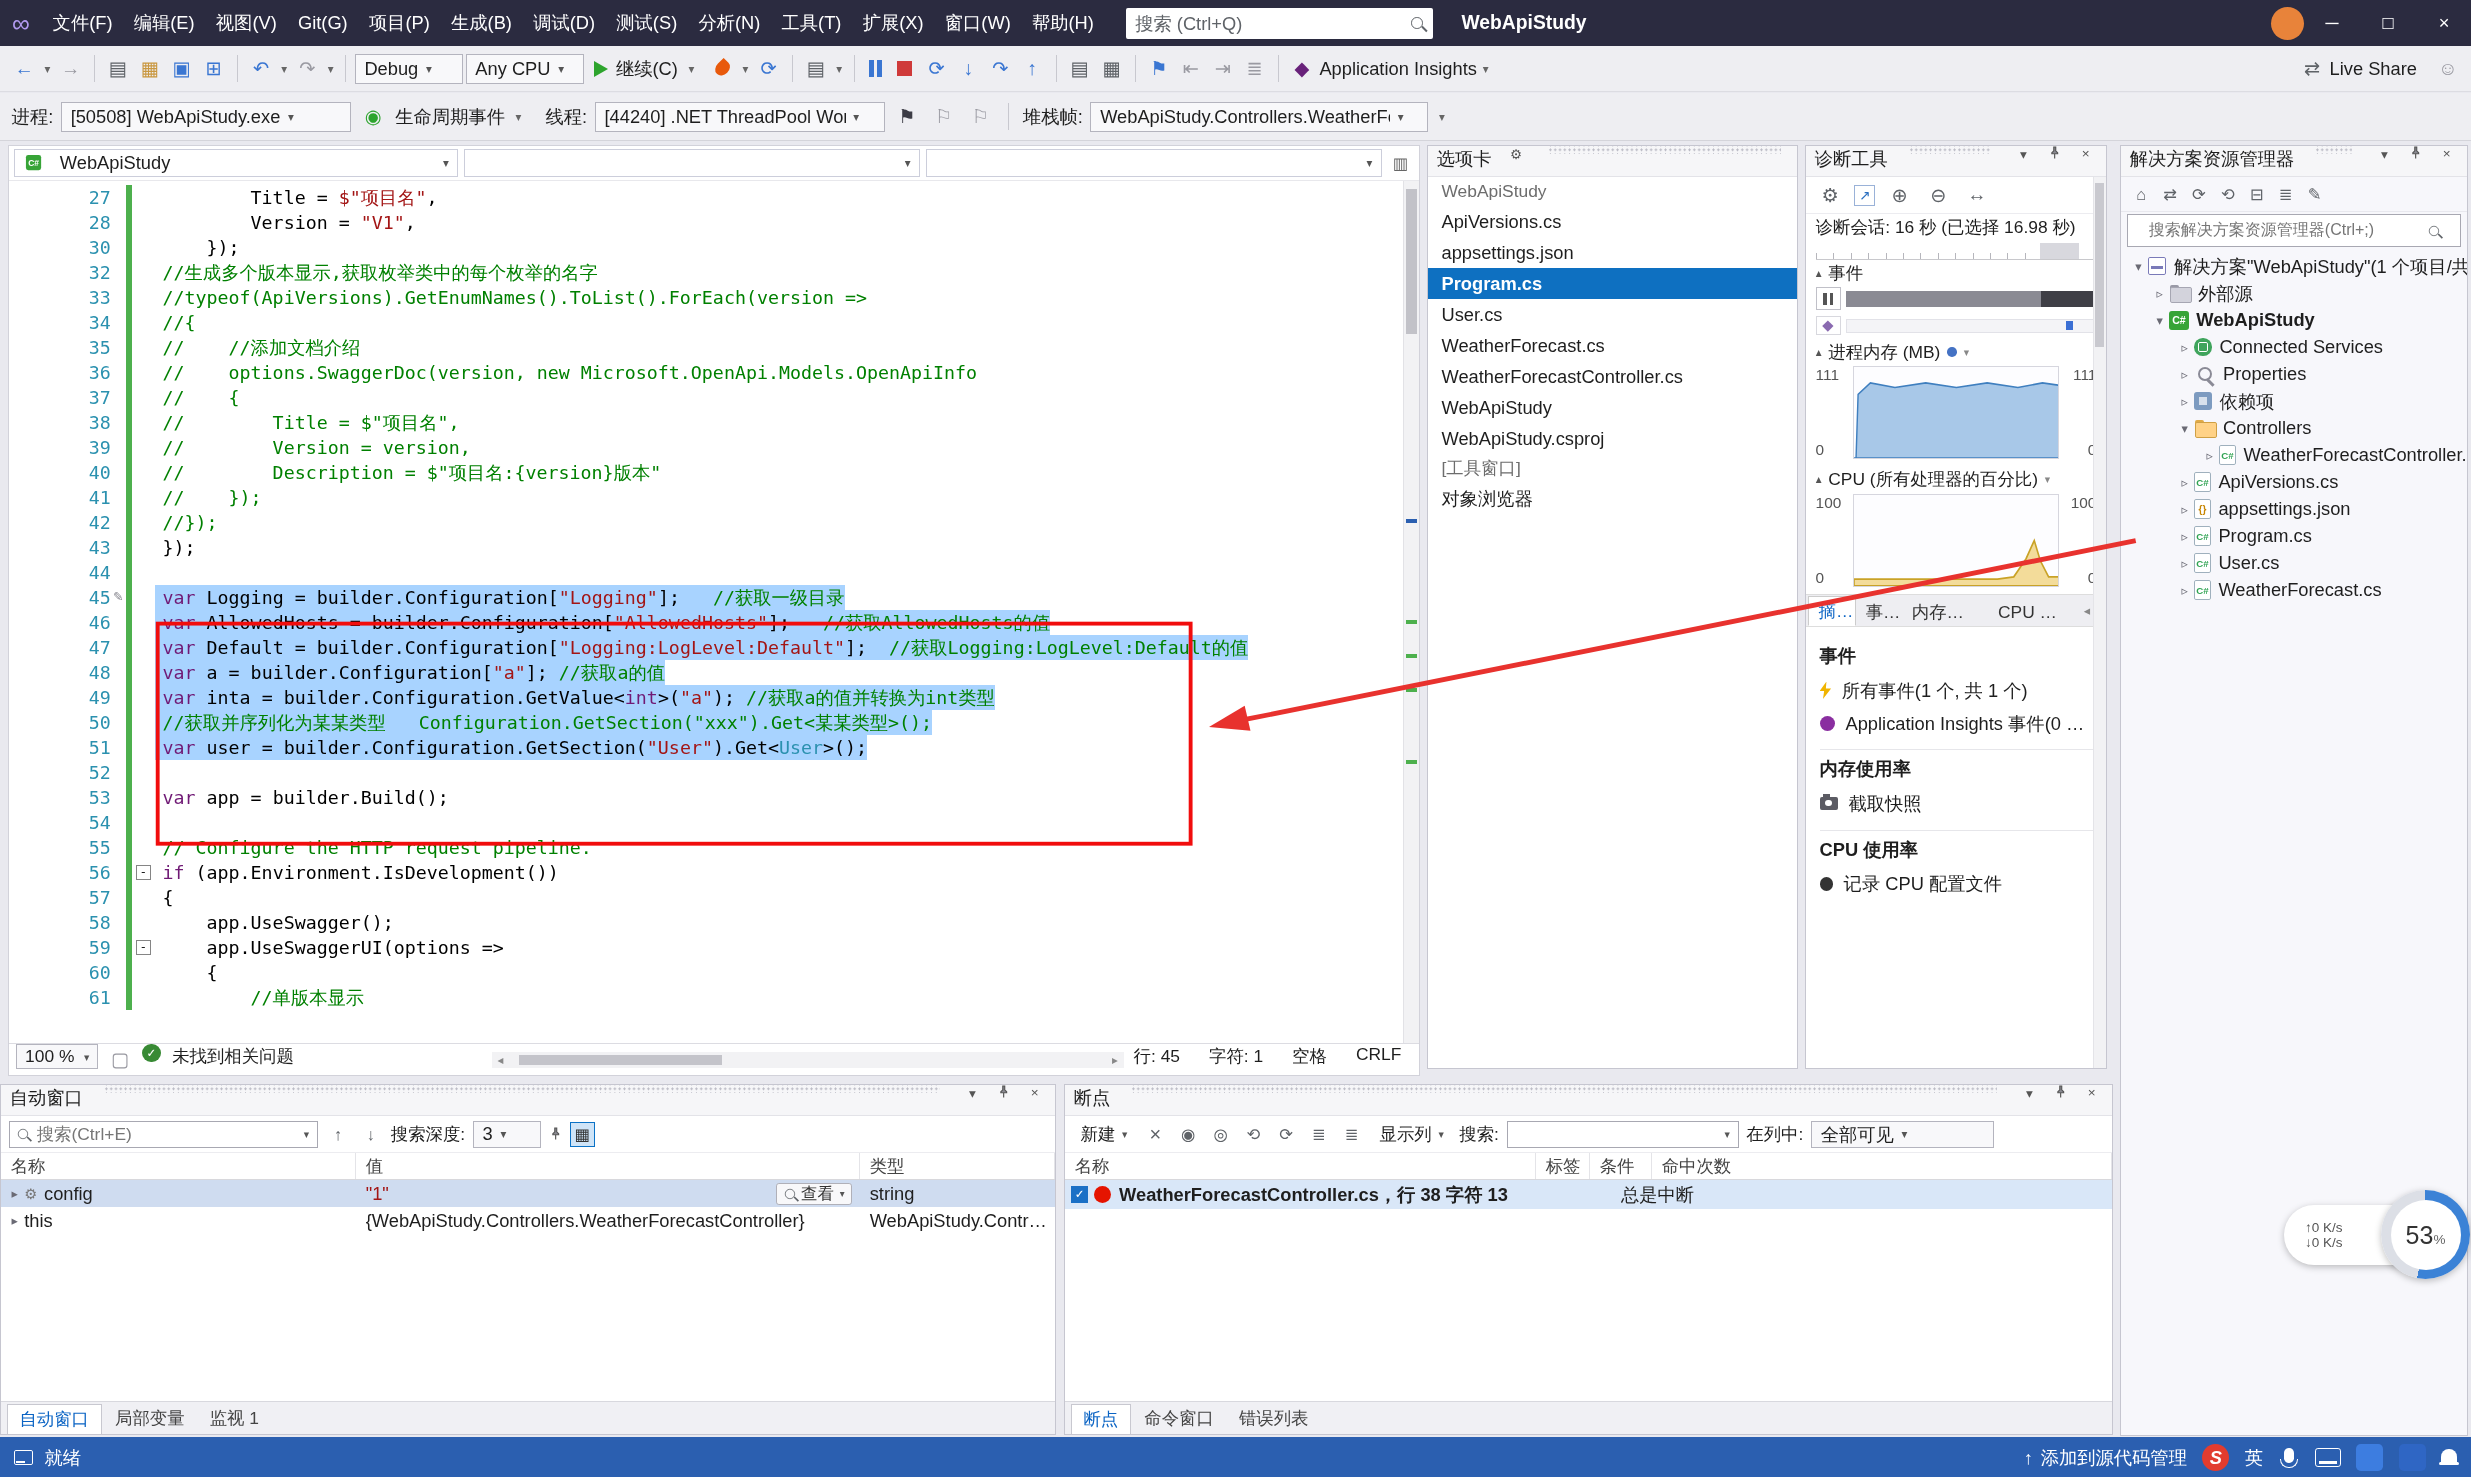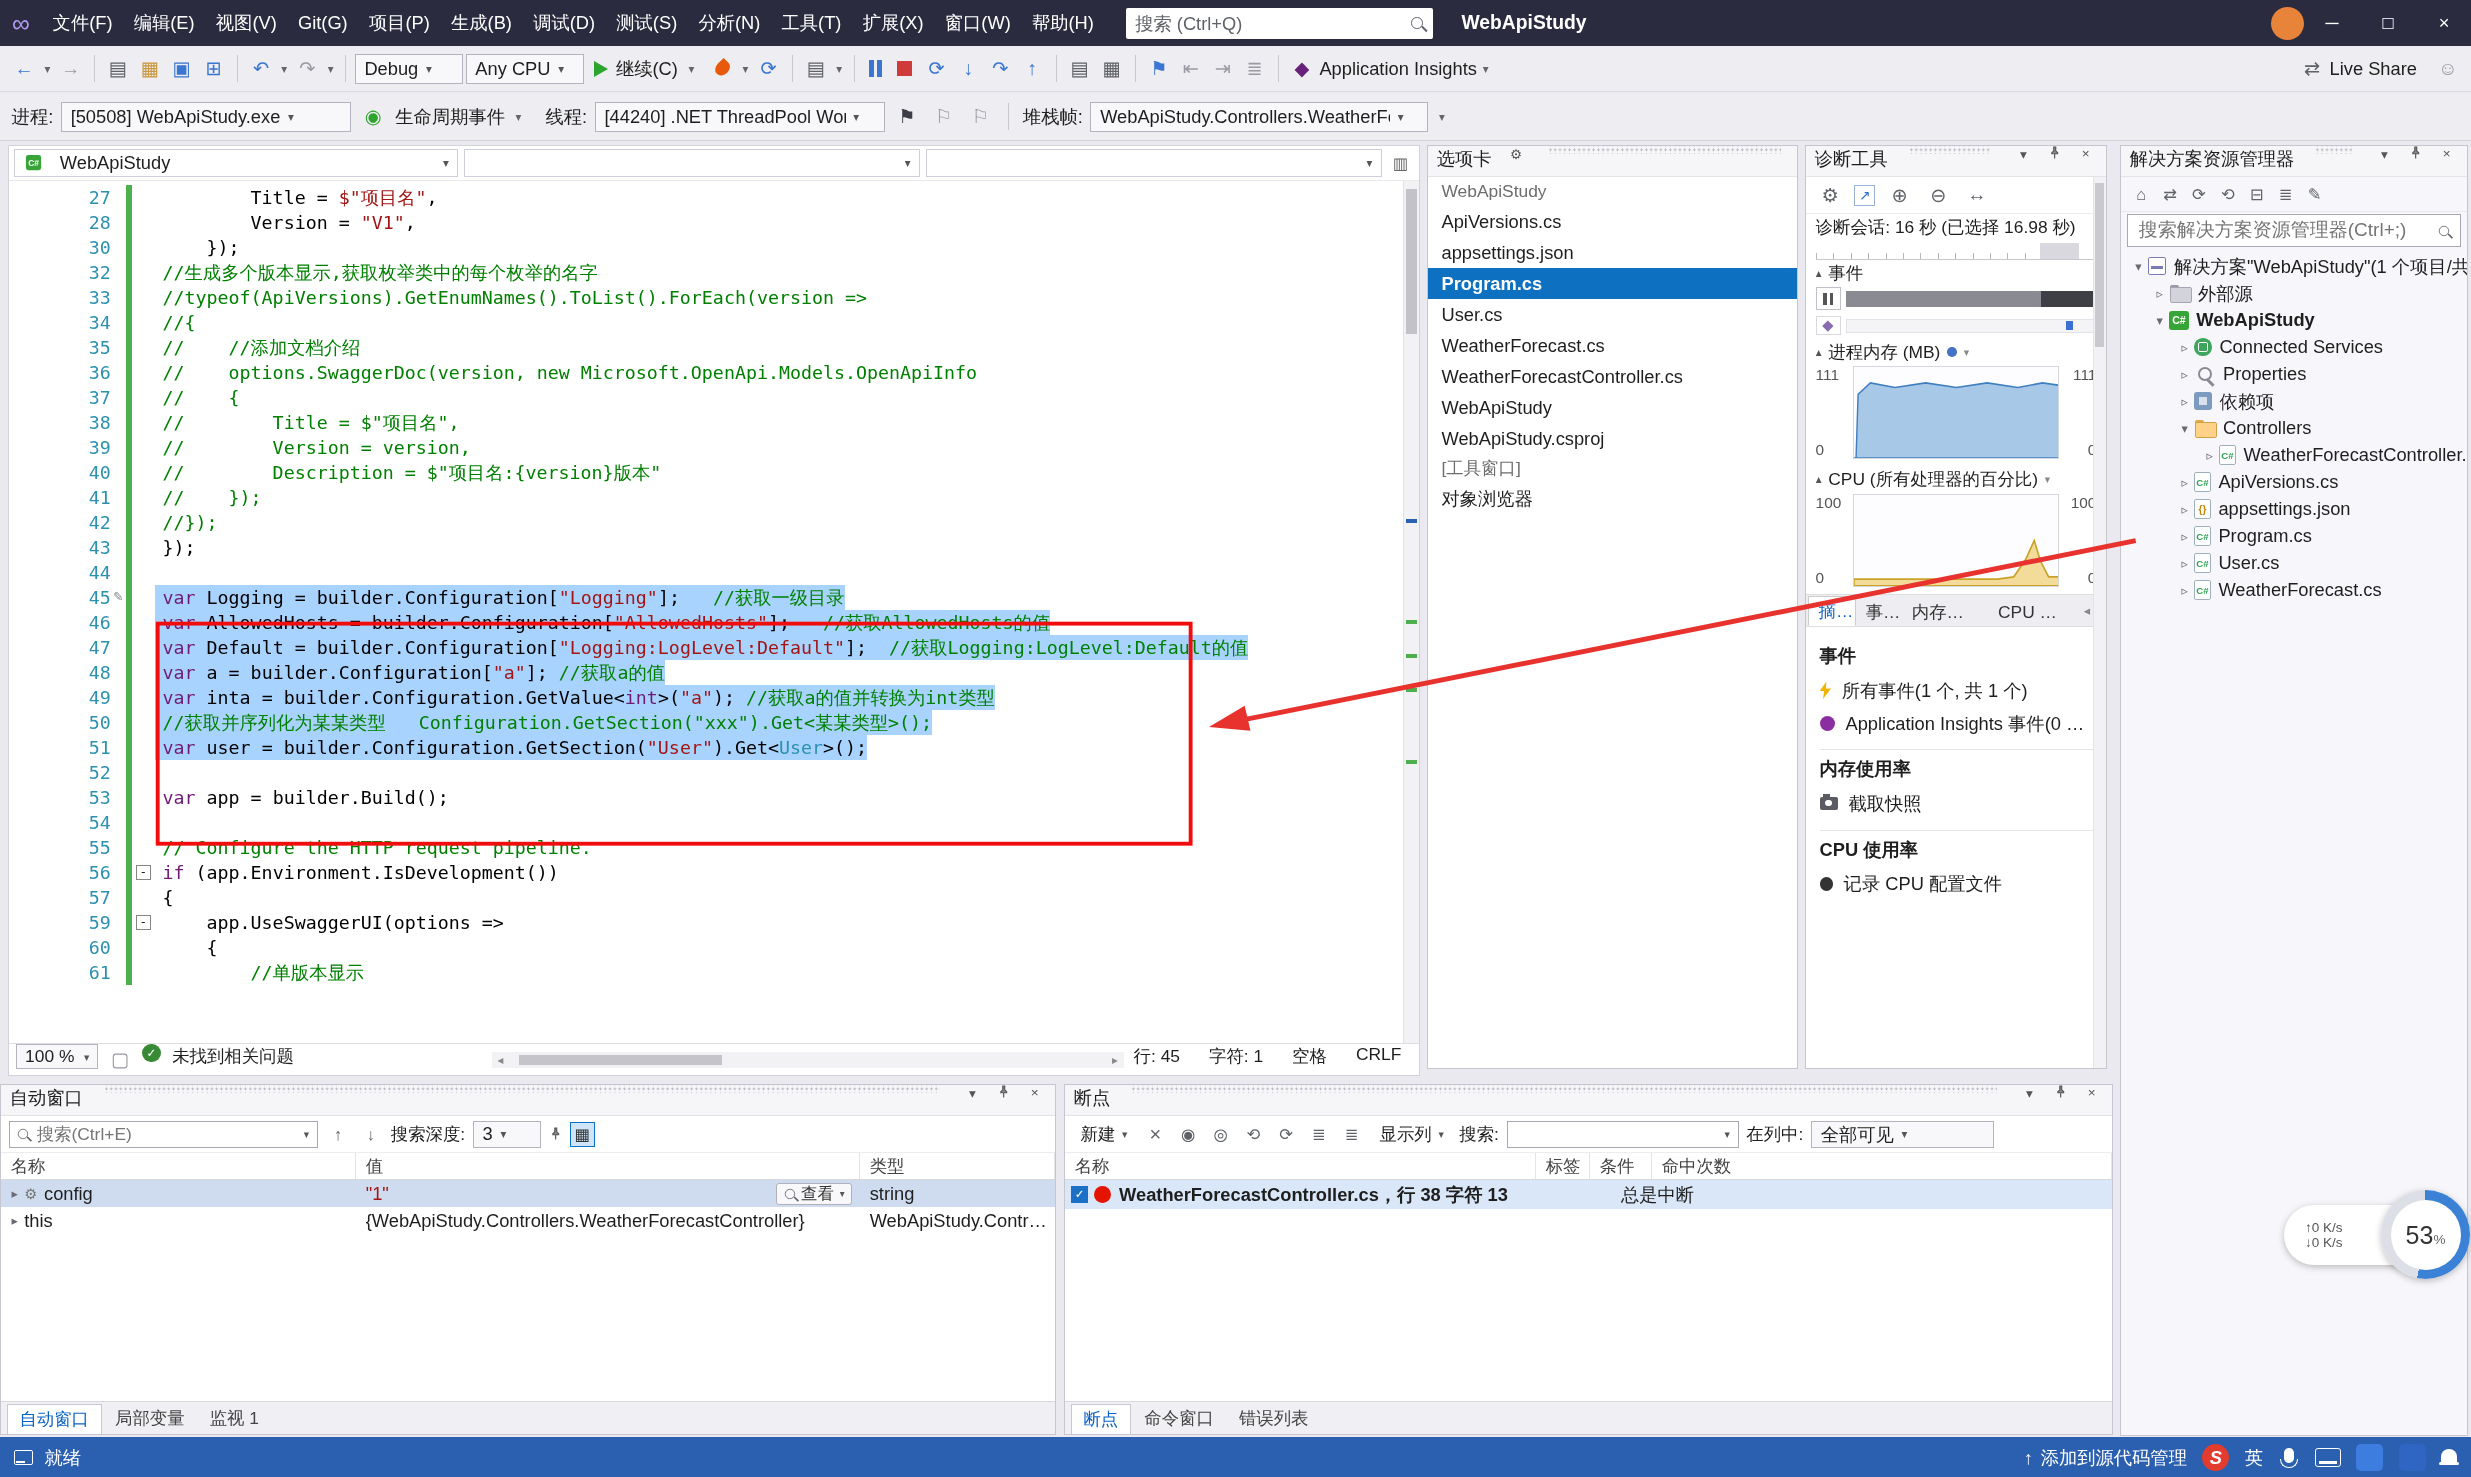--- a/index.html
+++ b/index.html
@@ -120,21 +120,21 @@
   .cam::after{content:"";position:absolute;top:2.9px;left:5.8px;width:6.8px;height:6.8px;border-radius:50%;background:#fff}
   .recico{width:13.5px;height:13.5px;border-radius:50%;background:#333;flex:none}
   .xexport{width:21px;height:21px;border:1px solid #9ab2d8;color:#2a6fc0;font-size:13.5px;display:flex;align-items:center;justify-content:center}
   #dgscroll{position:absolute;right:0;top:31px;bottom:0;width:13.5px;background:#f2f2f4;border-left:1px solid #e4e4e8}
   #dgscroll i{position:absolute;left:1.9px;right:1.9px;top:5.8px;height:164px;background:#c9c9cf}
 
   
   #solution{left:2120px;top:145px;width:348px;height:1291px;background:#f7f7fb}
   .sx-toolbar{height:35px;flex:none;display:flex;align-items:center;gap:3.9px;padding:0 7.7px;border-bottom:1px solid #e8e8ee}
   .sx-toolbar .tbi{min-width:25px;height:27px;font-size:16.4px;color:#5f6368}
-  .sx-search{height:33px;flex:none;margin:1.9px 5.8px;border:1px solid #a8a8b2;background:#fff;display:flex;align-items:center;padding:0 11px;font-size:19px;color:#767676;gap:7.7px}
+  .sx-search{height:33px;flex:none;margin:1.9px 5.8px;border:1px solid #a8a8b2;background:#fff;display:flex;align-items:center;padding:0 21px;font-size:16px;color:#767676;gap:7.7px}
   .sx-search .sp{flex:1}
   #soltree{flex:1;overflow:hidden;padding-top:3.9px}
   .trow{height:27px;display:flex;align-items:center;font-size:18.3px;white-space:nowrap;overflow:hidden}
   .d0{padding-left:7.7px}.d1{padding-left:29px}.d2{padding-left:54px}.d3{padding-left:79px}
   .exp{width:19.3px;flex:none;color:#6a6a74;font-size:12.6px;text-align:center}
   .tlabel{overflow:hidden;white-space:nowrap}
   .tlabel.b{font-weight:bold}
   .ti{width:21px;height:21px;margin-right:7.7px;position:relative;flex:none;display:flex;align-items:center;justify-content:center}
   .ti-sol{border:1.9px solid #7a7ab8;border-radius:1.9px;background:#fff;width:18.3px;height:18.3px}
   .ti-sol::after{content:"";position:absolute;left:1.9px;right:1.9px;top:7.7px;height:2.9px;background:#7a7ab8}
@@ -606,20 +606,28 @@
 
         <div class="cline">
           <span class="bpm"></span>
           <span class="lnum">57</span>
           <span class="markcol"></span>
           <span class="chg"></span>
           <span class="foldcol"></span>
           <span class="ctext"><span><span class=" pl">{</span></span></span>
         </div>
 
+        <div class="cline">
+          <span class="bpm"></span>
+          <span class="lnum">58</span>
+          <span class="markcol"></span>
+          <span class="chg"></span>
+          <span class="foldcol"></span>
+          <span class="ctext"><span><span class=" pl">    app.UseSwagger();</span></span></span>
+        </div>
 
         <div class="cline">
           <span class="bpm"></span>
           <span class="lnum">59</span>
           <span class="markcol"></span>
           <span class="chg"></span>
           <span class="foldcol">
             <span class="foldbox">-</span>
           </span>
           <span class="ctext"><span><span class=" pl">    app.UseSwaggerUI(options =&gt;</span></span></span>

